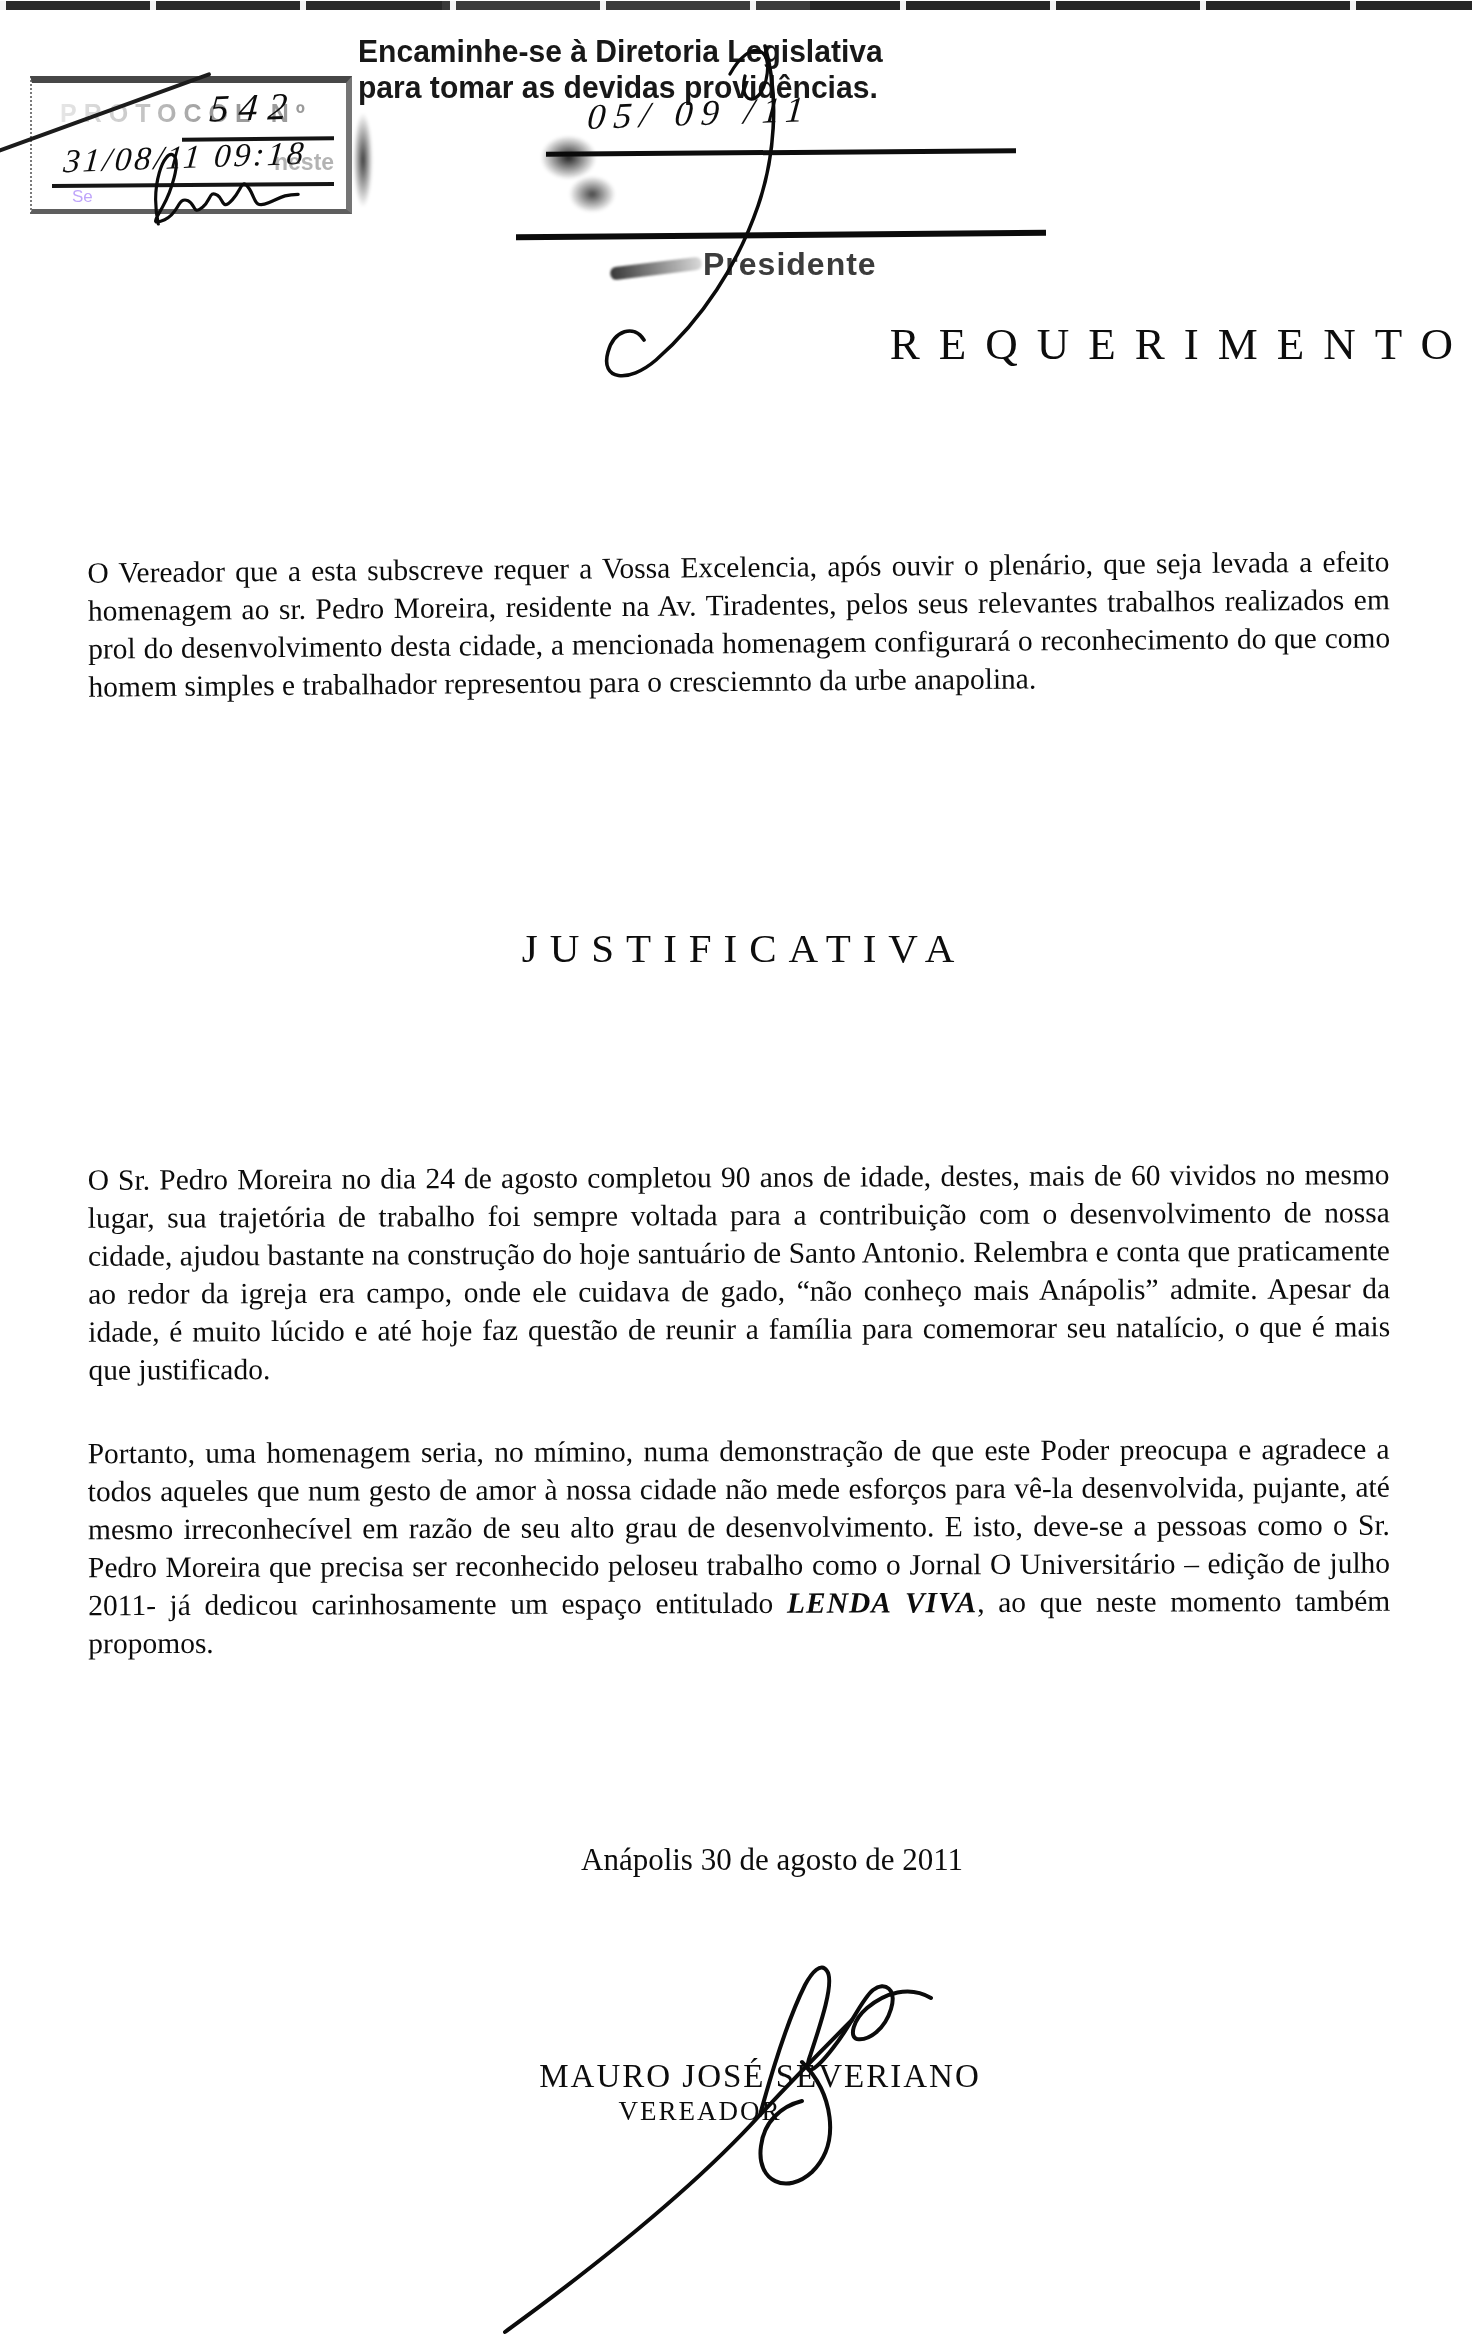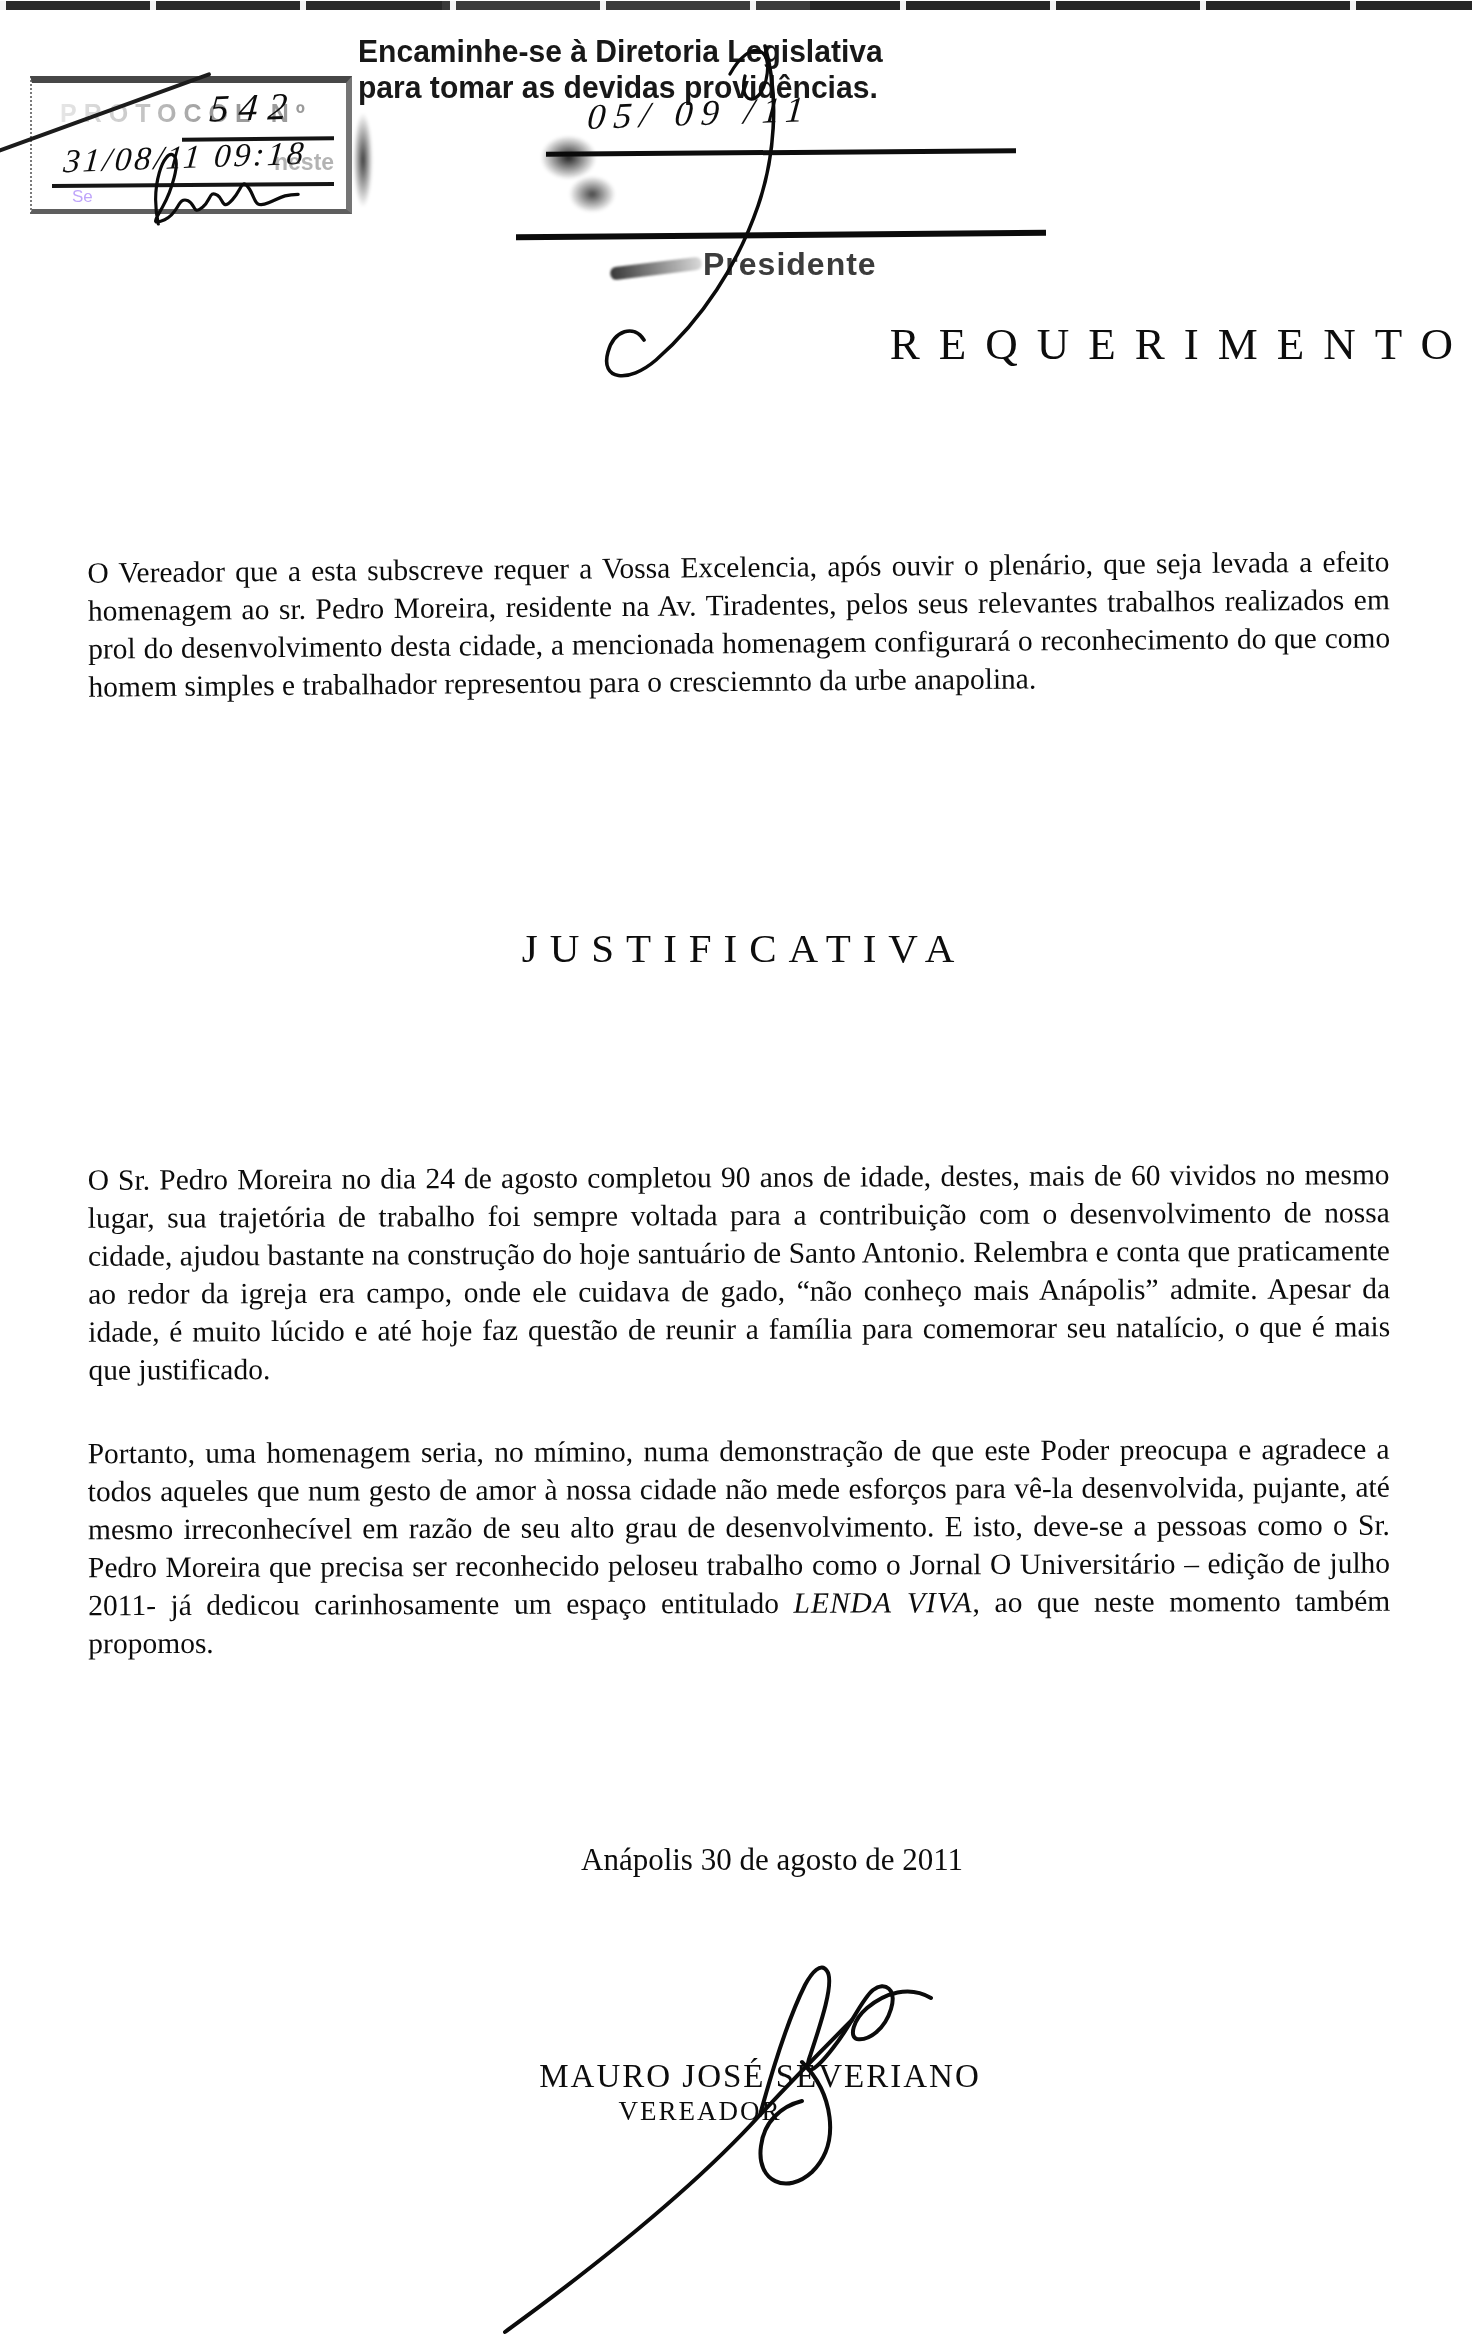--- a/index.html
+++ b/index.html
@@ -102,21 +102,21 @@
   .body-text{
     position:absolute;left:88px;width:1302px;margin:0;
     font-size:29.5px;line-height:38px;
     text-align:justify;text-justify:inter-word;
     color:#0c0c0c;
   }
   .p1{top:548px;transform:rotate(-.5deg);}
   .p2{top:1158px;transform:rotate(-.25deg);}
   .p3{top:1432px;transform:rotate(-.2deg);}
   .it{}
-  .bi{font-style:italic;font-weight:400;letter-spacing:1px;}
+  .bi{font-style:italic;font-weight:700;letter-spacing:1px;}
   
   .dateline{
     position:absolute;left:36px;top:1842px;width:1472px;
     text-align:center;font-size:31px;color:#0c0c0c;
   }
   .sig-name{
     position:absolute;left:24px;top:2058px;width:1472px;text-align:center;
     font-size:33px;letter-spacing:2px;color:#0d0d0d;
   }
   .sig-role{

